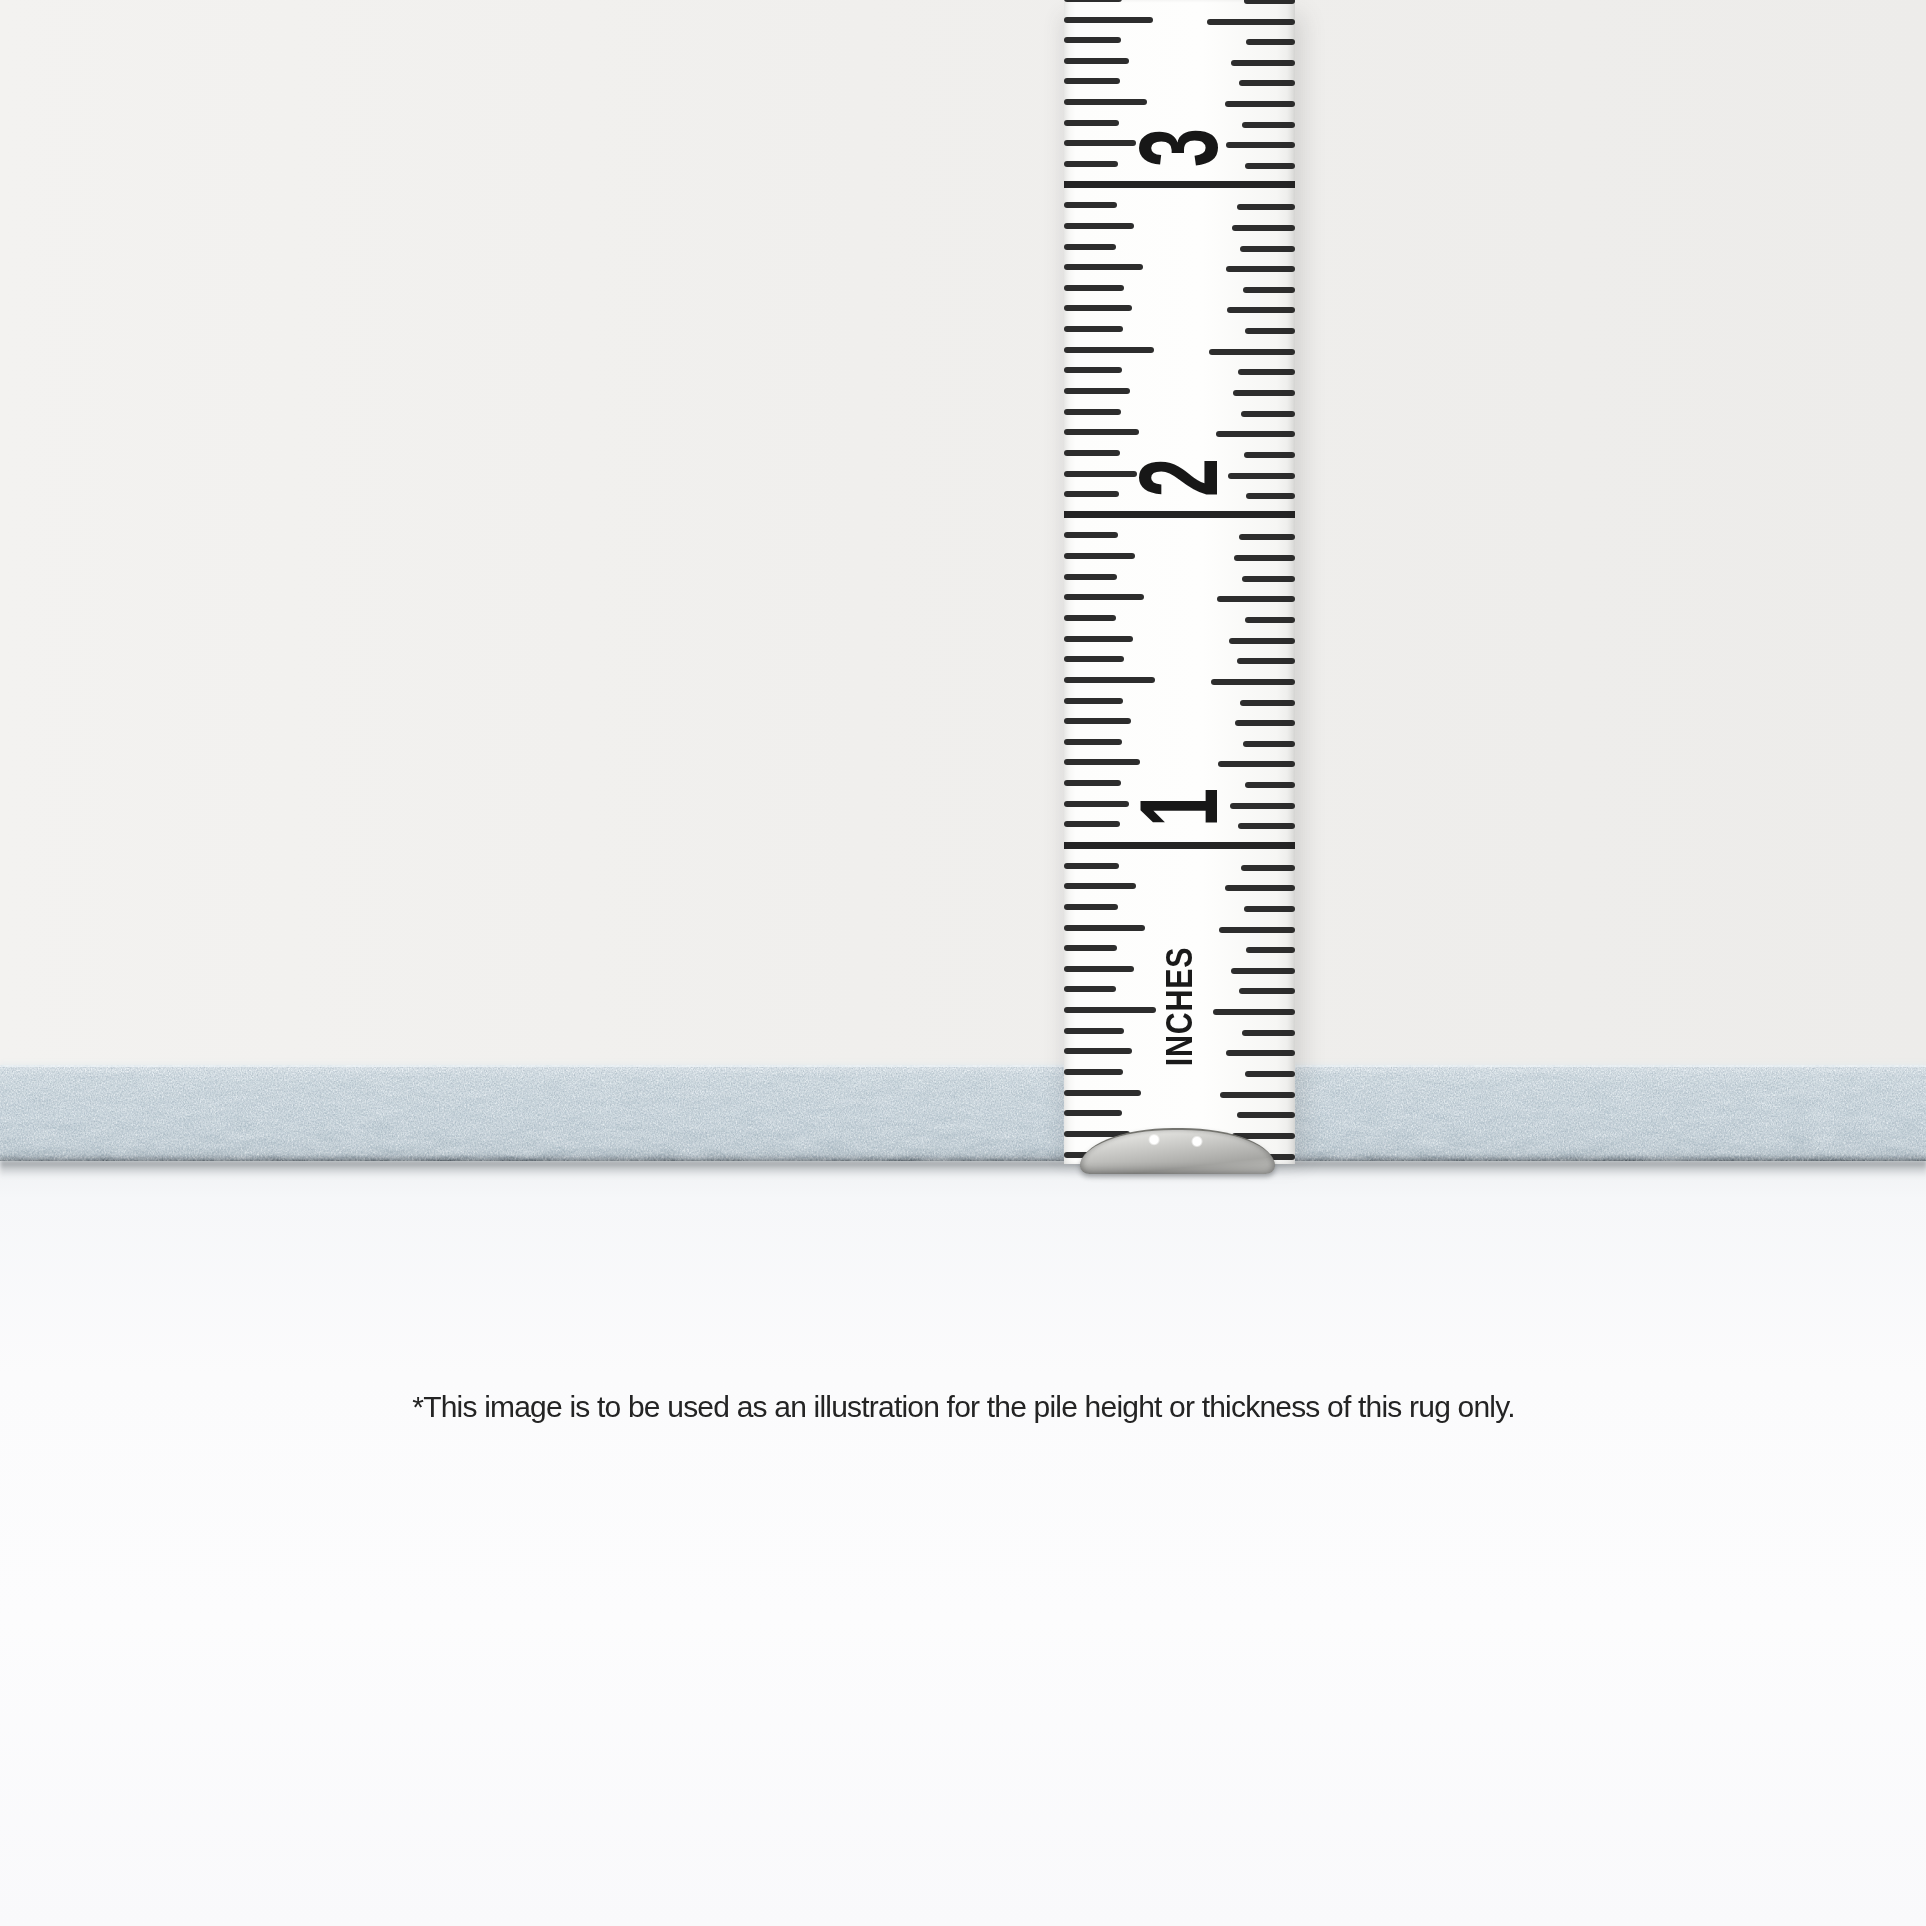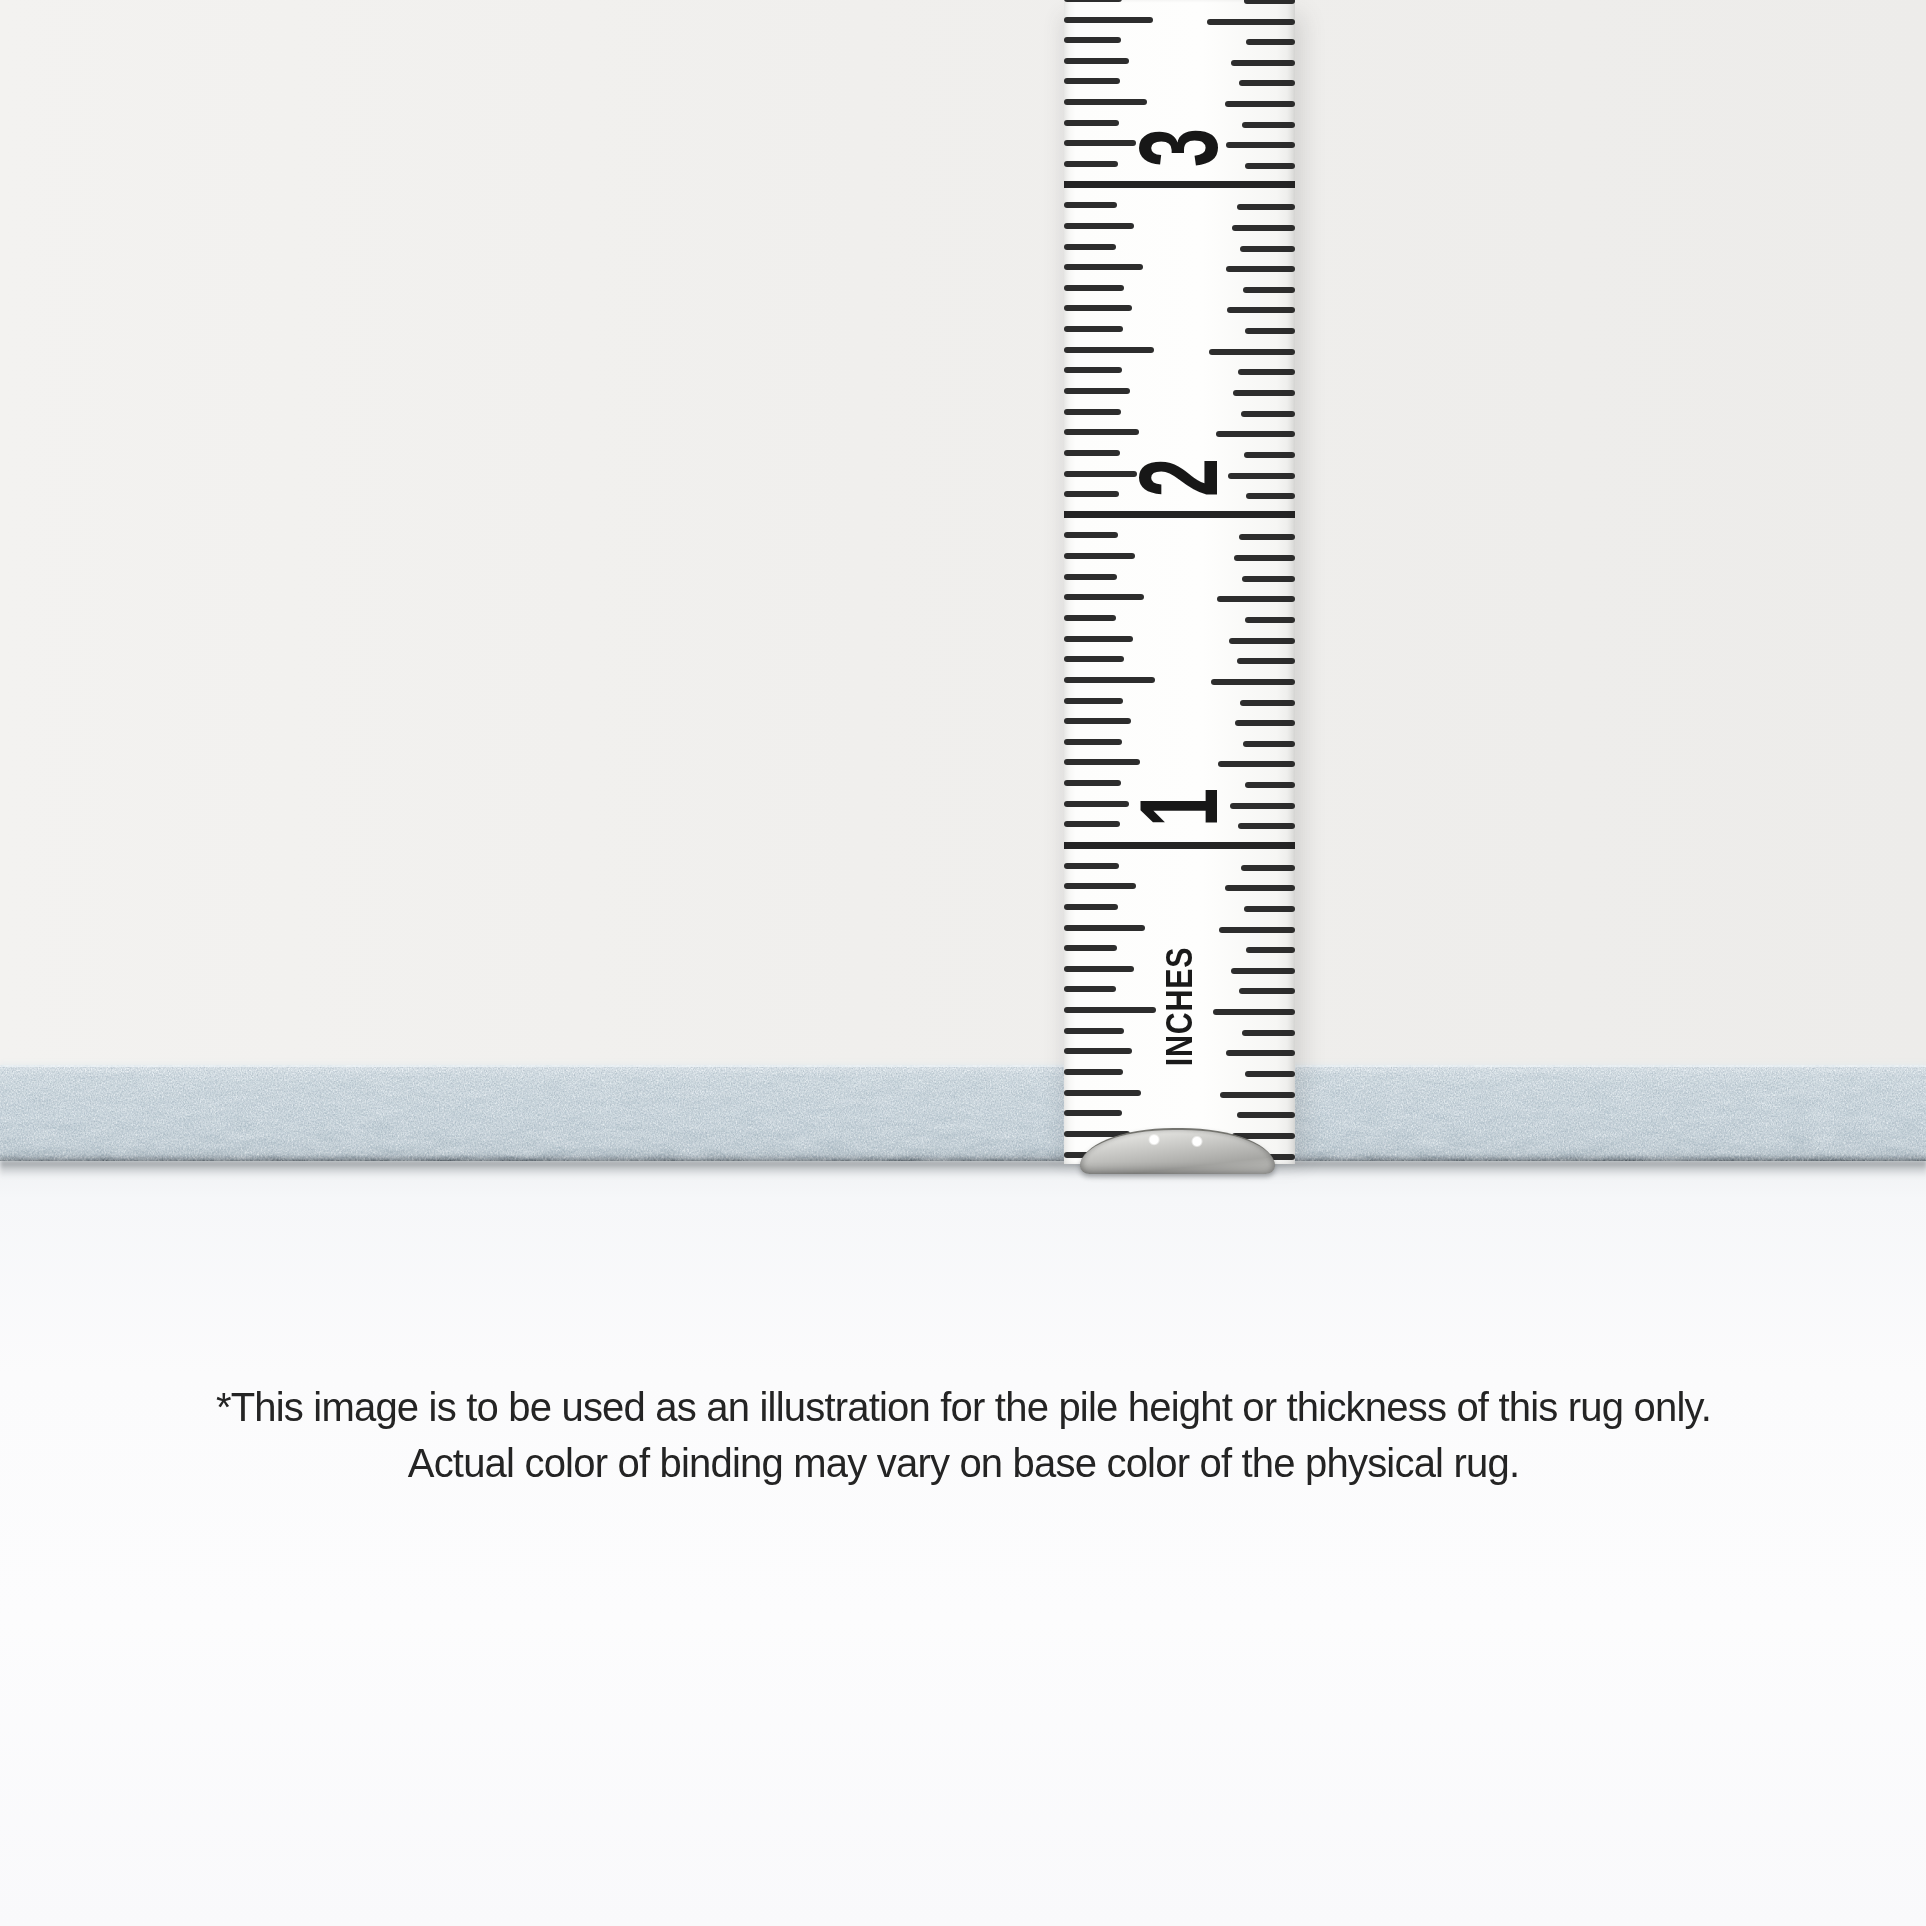--- a/index.html
+++ b/index.html
@@ -47,21 +47,21 @@
        border-radius:97px 97px 10px 10px / 40px 40px 8px 8px;
        background:radial-gradient(circle at 38% 22%,#ffffff 0 4px,rgba(255,255,255,0) 6px),
                   radial-gradient(circle at 60% 26%,#ffffff 0 4px,rgba(255,255,255,0) 6px),
                   linear-gradient(173deg,#f2f2f0 0%,#dadad7 24%,#bdbdba 52%,#a6a6a3 74%,#c6c6c3 100%);
        border-top:2px solid #74746f;
        box-shadow:0 3px 5px rgba(40,44,48,.35),inset 0 -5px 7px rgba(0,0,0,.20),
                   inset 3px 0 4px rgba(0,0,0,.12),inset -3px 0 4px rgba(0,0,0,.12);}
 
   
   .caption{position:absolute;left:0;top:1379px;width:100%;text-align:center;
-           color:#242424;font-size:40px;line-height:56px;letter-spacing:-0.8px;}
+           color:#242424;font-size:30px;line-height:56px;letter-spacing:-0.8px;}
 </style>
 </head>
 <body>
 
 <div class="scene">
 
   <div class="wall"></div>
   <div class="floor"></div>
 
   <div class="rug">
@@ -214,17 +214,16 @@
 
     <div class="unit">
       <span>INCHES</span>
     </div>
 
     <div class="tab"></div>
   </div>
 
   <div class="caption">
     <div>*This image is to be used as an illustration for the pile height or thickness of this rug only.</div>
-    <div>Actual color of binding may vary on base color of the physical rug.</div>
   </div>
 
 </div>
 
 
 </body></html>

